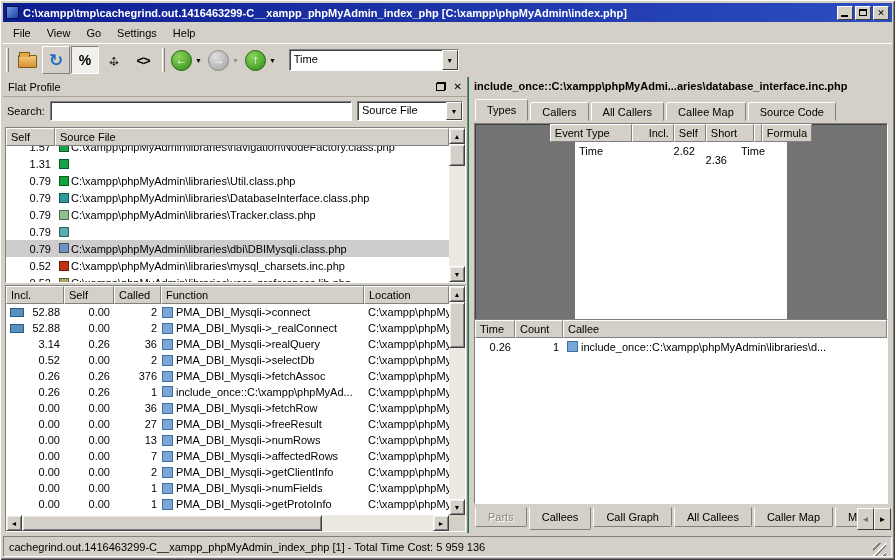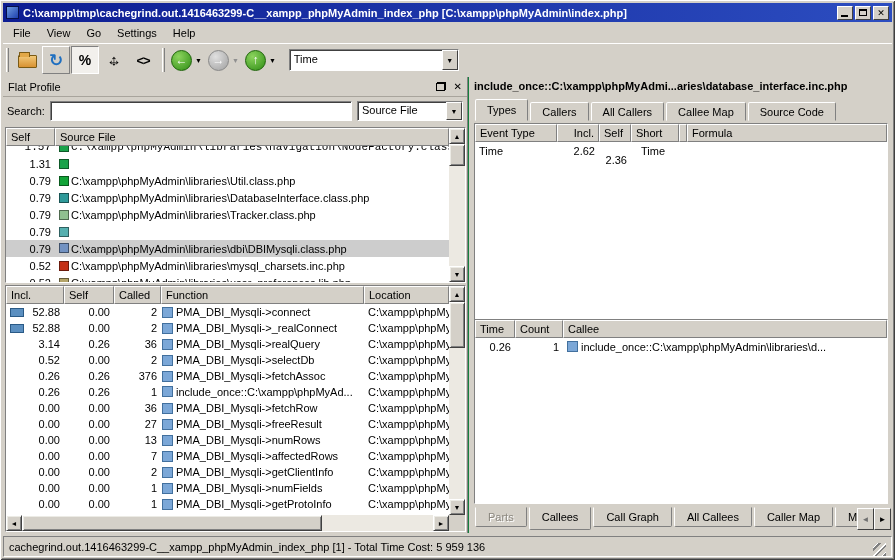--- a/index.html
+++ b/index.html
@@ -106,21 +106,21 @@
   .table-cols { flex:1; display:flex; flex-direction:column; overflow:hidden; }
   .src-row { height:17px; }
   .fnt-row { height:16px; }
 
   
   .fnpanel-header { height:19px; padding:3px 5px 0; font-weight:bold; white-space:nowrap; overflow:hidden; }
   .tabs-top { position:absolute; top:22px; left:6px; right:0; height:22px; display:flex; align-items:flex-end; }
   .tab { background:#d4d0c8; border:1px solid; border-color:#fff #808080 transparent #fff; border-radius:2px 2px 0 0;
     padding:3px 11px 2px; height:19px; margin-right:2px; white-space:nowrap; }
   .tab.active { height:22px; padding-top:4px; border-color:#fff #808080 transparent #fff; position:relative; z-index:2; }
-  .types-table { top:46px; left:5px; right:4px; height:212px; }
+  .types-table { top:46px; left:5px; right:4px; height:212px;align-items:center; }
   .types-row { height:17px; }
   .callees-table { top:242px; left:5px; right:4px; bottom:29px; }
   .tabs-bottom { position:absolute; left:6px; right:2px; bottom:3px; height:23px; display:flex; align-items:flex-start; overflow:hidden; }
   .btab { background:#d4d0c8; border:1px solid; border-color:transparent #808080 #808080 #fff; border-radius:0 0 2px 2px;
     padding:3px 12px; height:20px; margin-right:2px; white-space:nowrap; }
   .btab.active { height:23px; z-index:2; position:relative; }
   .btab.disabled { color:#8a867e; text-shadow:1px 1px 0 #fff; }
   .tab-spin { position:absolute; right:0; top:0; display:flex; height:22px; background:#d4d0c8; }
   .spin-btn { width:17px; height:22px; background:#d4d0c8; border:1px solid; border-color:#fff #404040 #404040 #fff;
     display:flex; align-items:center; justify-content:center; font-size:8px; }
@@ -229,21 +229,21 @@
       </div>
 
       <div class="panel-table source-table">
         <div class="table-flex">
           <div class="table-cols">
             <div class="thead">
               <div class="th" style="width:49px;">Self</div>
               <div class="th" style="flex:1;">Source File</div>
             </div>
             <div class="tbody" id="source-rows">
-                <div class="tr src-row" style="margin-top: -8px; font-family: Liberation Mono, monospace;">
+                <div class="tr src-row" style="margin-top: -8px;">
                   <div class="td num" style="width: 49px;">1.57</div>
                   <div class="td" style="flex: 1 1 0%; display: flex; align-items: center;">
                     <span class="swatch" style="background: rgb(26, 162, 74);"></span>
                     <span>C:\xampp\phpMyAdmin\libraries\navigation\NodeFactory.class.php</span>
                   </div>
                 </div>
                 <div class="tr src-row">
                   <div class="td num" style="width: 49px;">1.31</div>
                   <div class="td" style="flex: 1 1 0%; display: flex; align-items: center;">
                     <span class="swatch" style="background: rgb(26, 162, 74);"></span>

